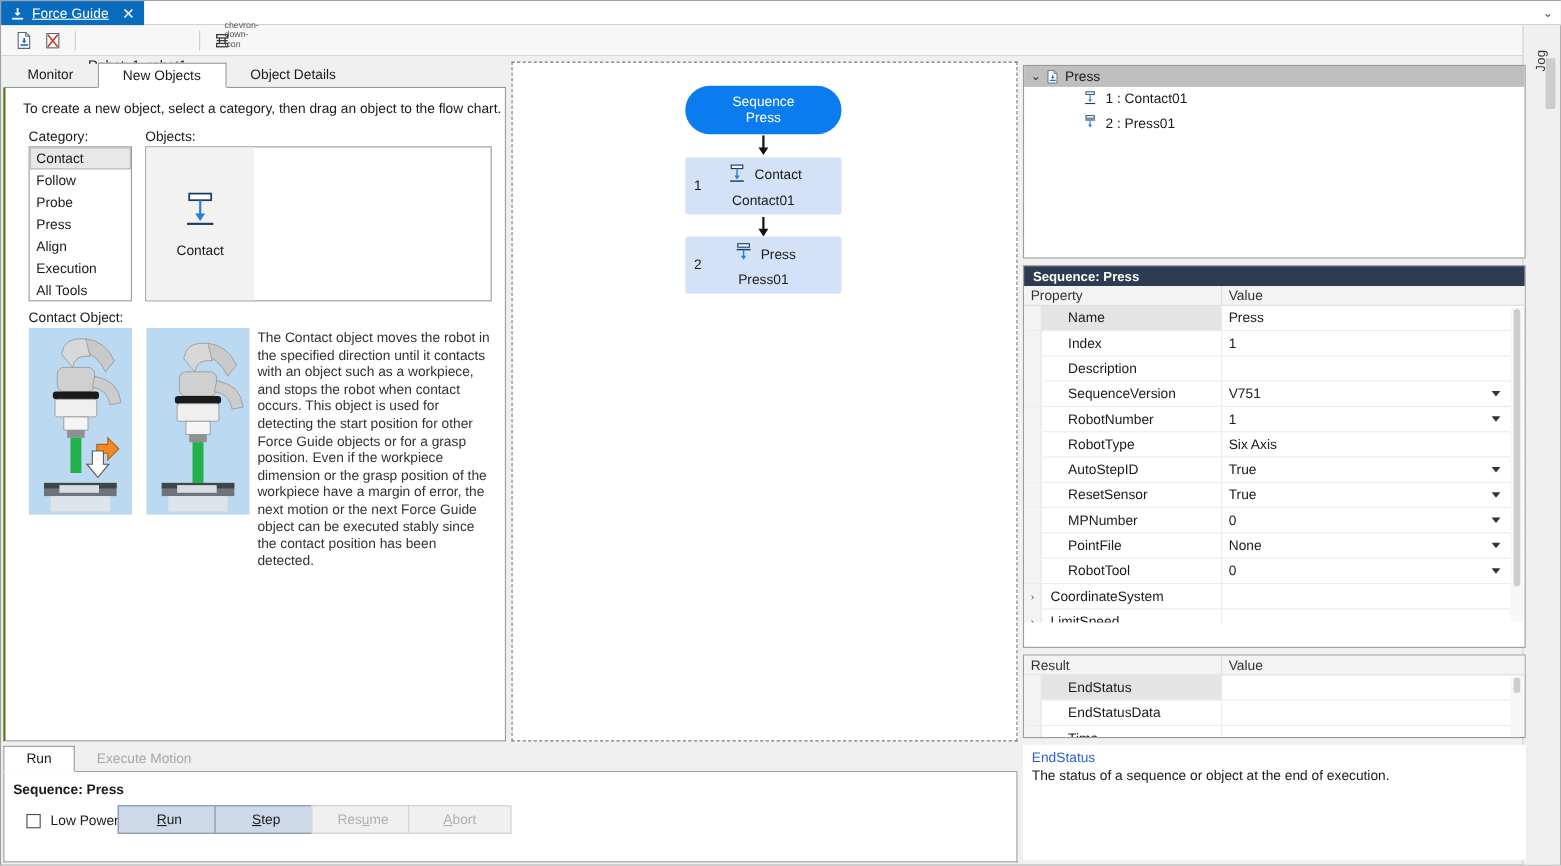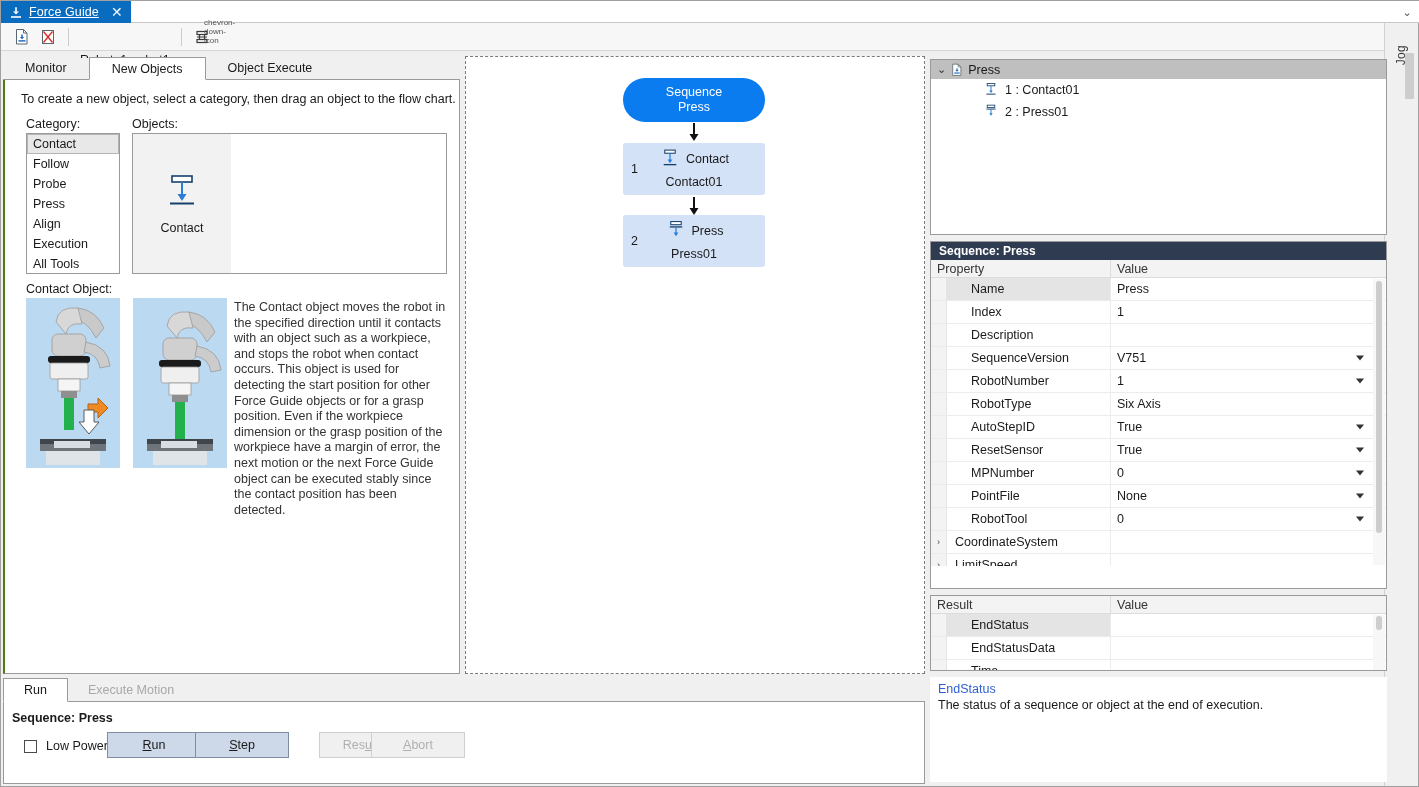--- a/index.html
+++ b/index.html
@@ -369,21 +369,21 @@
   </div>
 
   <div class="tabbar">
     <div class="itab">
         <span>Monitor</span>
       </div>
     <div class="itab active">
         <span>New Objects</span>
       </div>
     <div class="itab">
-        <span>Object Execute</span>
+        <span>Object Details</span>
       </div>
   </div>
 
   <div class="panel-body">
     <div class="hint-text">To create a new object, select a category, then drag an object to the flow chart.</div>
     <div class="lbl-category">Category:</div>
     <div class="lbl-objects">Objects:</div>
 
     <div class="category-list">
       <div class="cat-item selected">
@@ -723,21 +723,21 @@
     <div class="btn" style="left:103px;">
       <span></span>
         <u>R</u>
         <span>un</span>
     </div>
     <div class="btn" style="left:191px;">
       <span></span>
         <u>S</u>
         <span>tep</span>
     </div>
-    <div class="btn dis" style="left:279px;margin-left:36px;">
+    <div class="btn dis" style="left:279px;">
       <span>Res</span>
         <u>u</u>
         <span>me</span>
     </div>
     <div class="btn dis" style="left:367px;">
       <span></span>
         <u>A</u>
         <span>bort</span>
     </div>
   </div>

